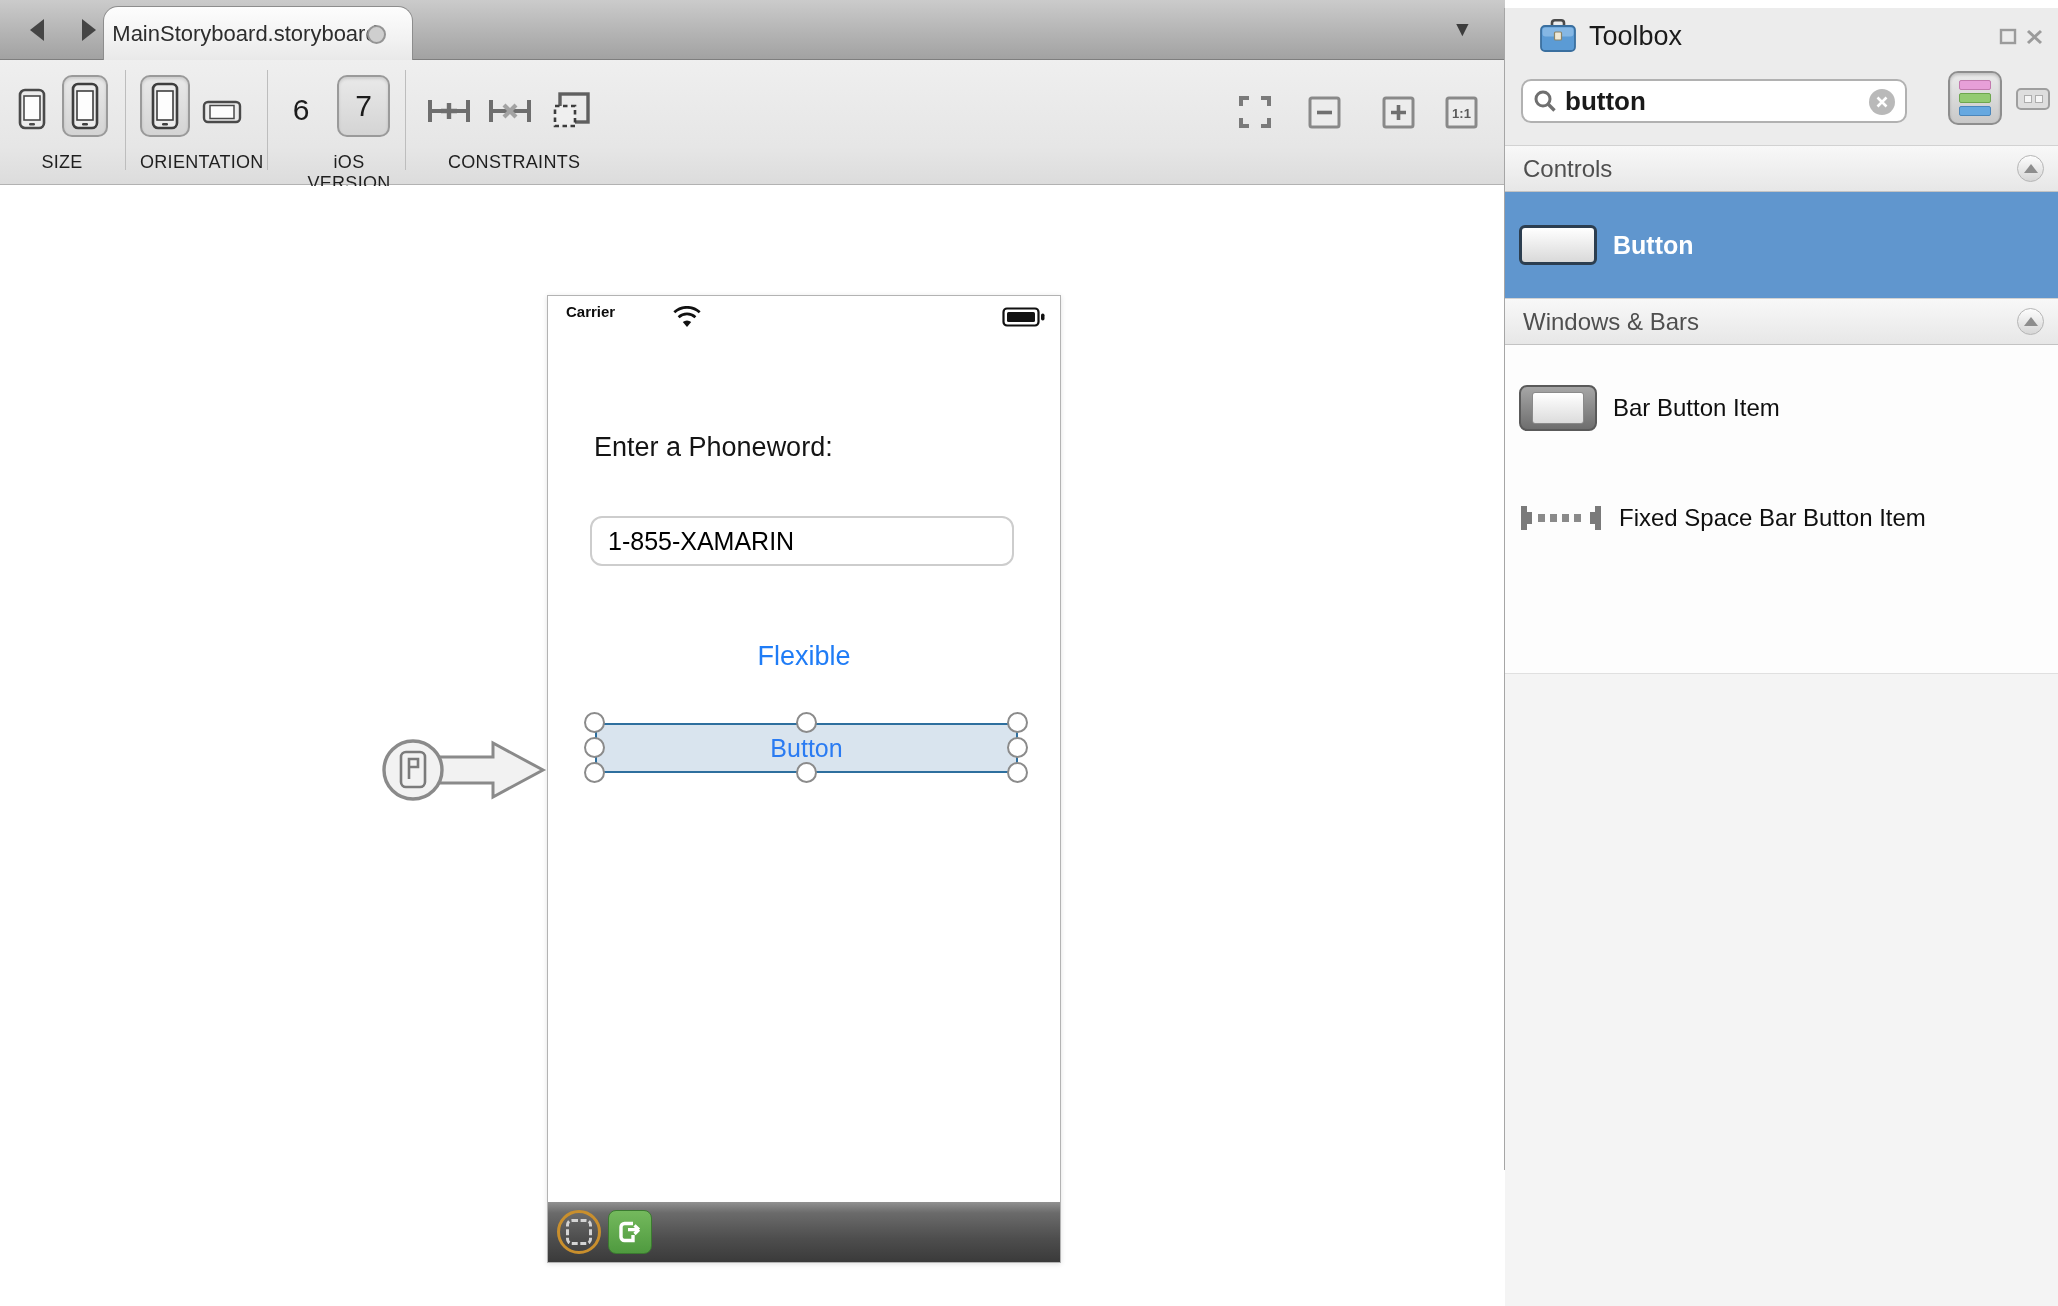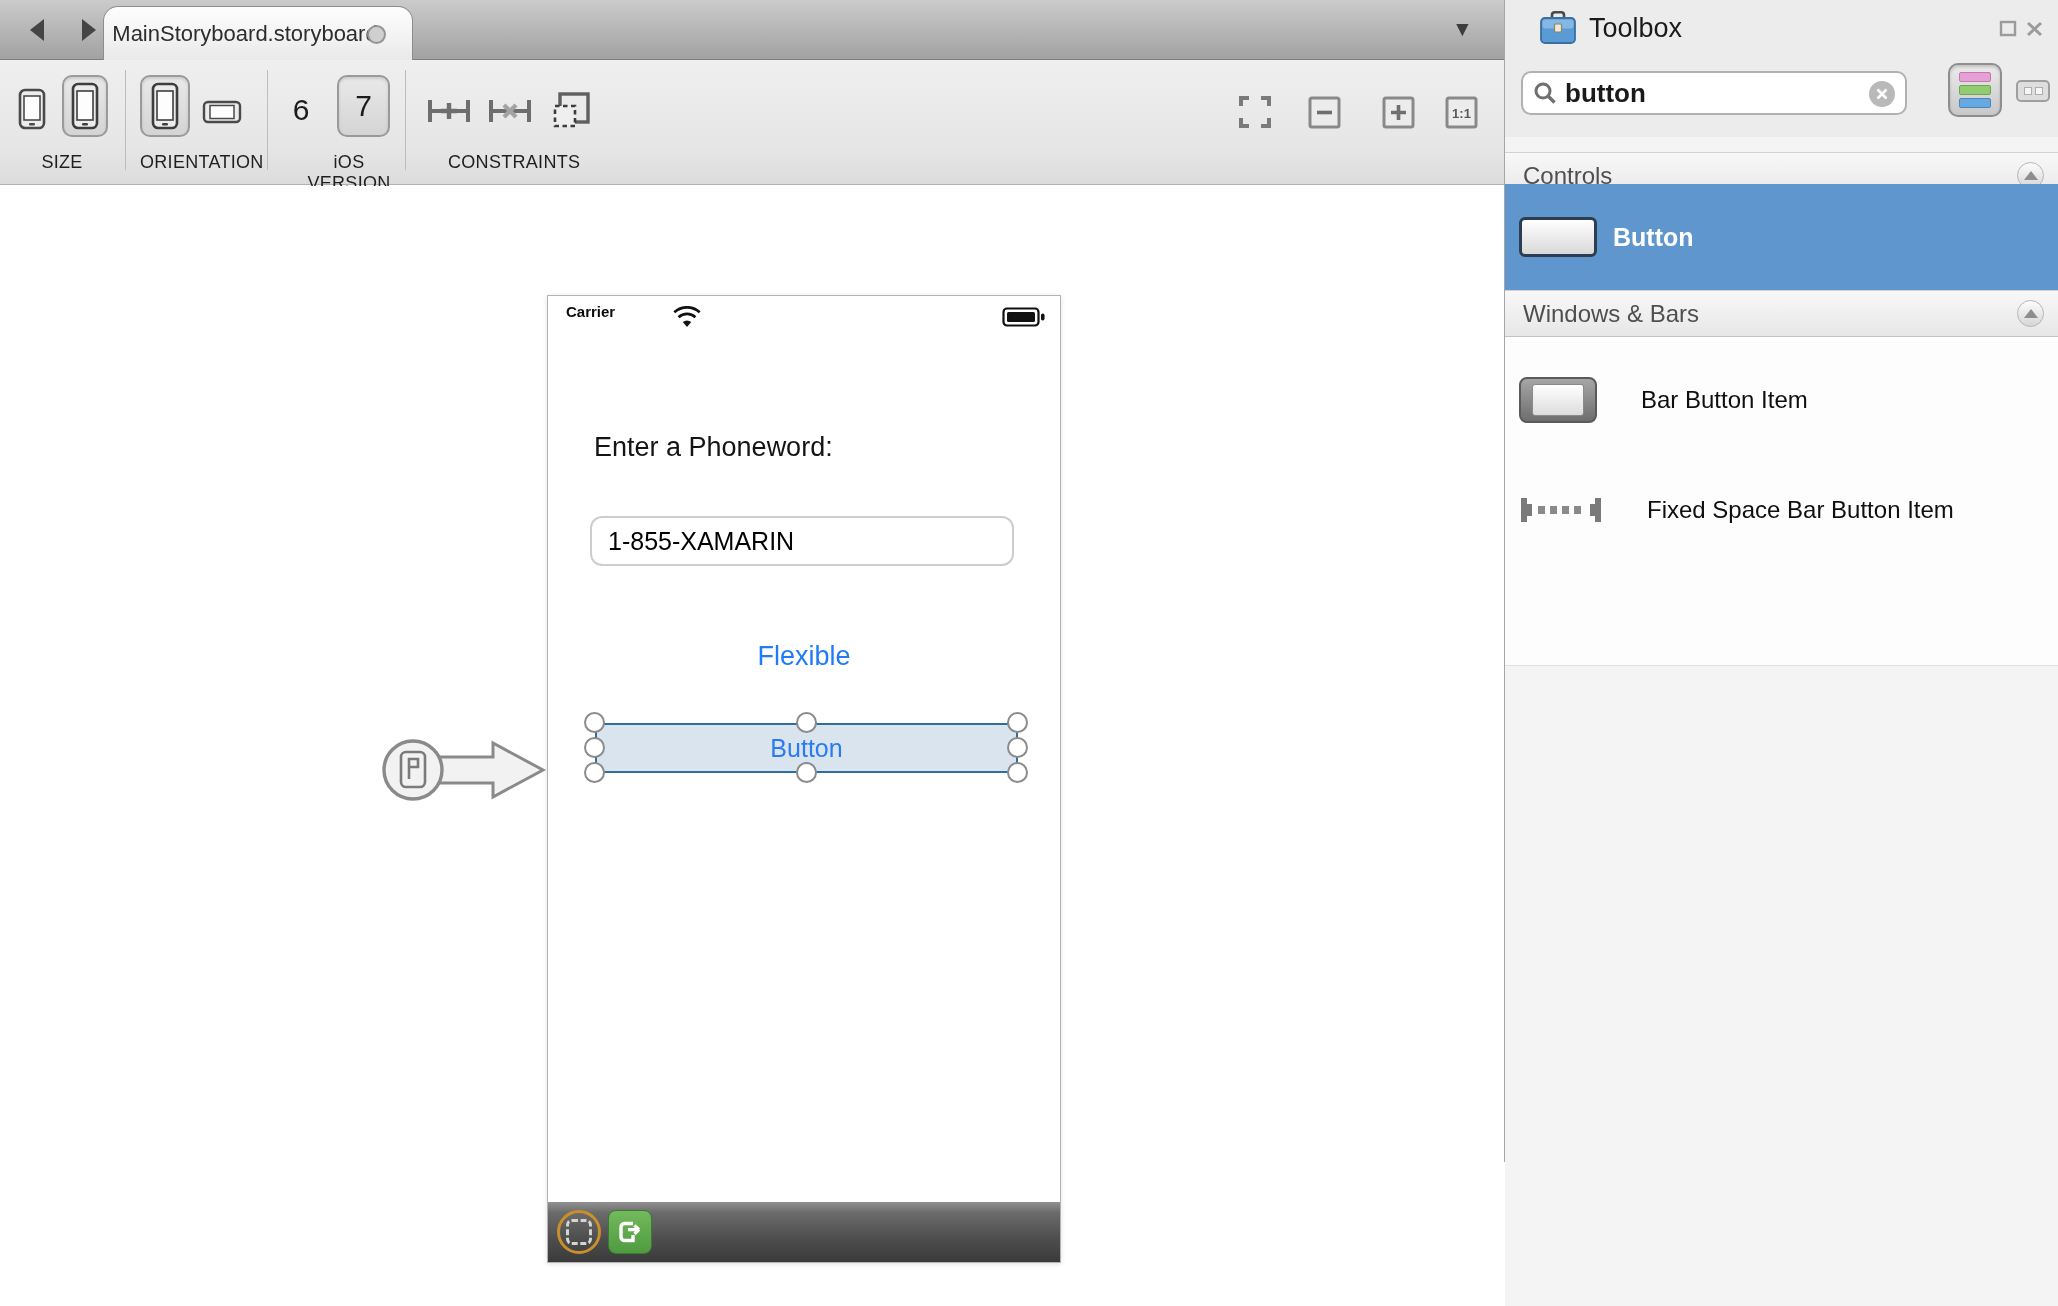--- a/index.html
+++ b/index.html
@@ -55,21 +55,21 @@
   .phone-bottom-bar { position:absolute; left:0; bottom:0; width:512px; height:60px;
     background:linear-gradient(180deg,#919191 0%,#6b6b6b 18%,#4d4d4d 62%,#3a3a3a 100%); }
   .vc-constraint-icon { position:absolute; left:9px; top:8px; width:44px; height:44px; border-radius:50%;
     border:3px solid #c98f2d; display:flex; align-items:center; justify-content:center; cursor:pointer; }
   .vc-constraint-icon .dashed-sq { width:26px; height:26px; border:3px dashed #d4d4d4; border-radius:6px; }
   .vc-exit-icon { position:absolute; left:60px; top:8px; width:44px; height:44px; border-radius:8px;
     background:linear-gradient(180deg,#74b95d 0%,#4f9a3f 100%); border:1px solid #3b7a30;
     display:flex; align-items:center; justify-content:center; cursor:pointer; }
 
   
-  .panel { position:absolute; left:1504px; top:0; width:554px; height:1162px; background:#f4f4f4; border-left:1px solid #a6a6a6; }
+  .panel { position:absolute; left:1504px; top:8px; width:554px; height:1162px; background:#f4f4f4; border-left:1px solid #a6a6a6; }
   .panel-top { position:absolute; left:0; top:0; width:100%; height:137px; background:#ececec; }
   .panel-header { position:absolute; left:0; top:0; width:100%; height:56px; display:flex; align-items:center; }
   .panel-title { font-size:27px; color:#1b1b1b; margin-left:12px; }
   .win-btn { position:absolute; top:20px; cursor:pointer; }
   .search-field { position:absolute; left:16px; top:71px; width:386px; height:44px; background:#fff;
     border:2px solid #b1b1b1; border-radius:10px; display:flex; align-items:center; }
   .search-input { border:none; outline:none; background:transparent; font-family:"Liberation Sans",sans-serif;
     font-size:26px; font-weight:700; color:#1a1a1a; width:300px; margin-left:8px; }
   .search-clear { position:absolute; right:10px; top:8px; width:26px; height:26px; border-radius:50%;
     background:#b9b9b9; display:flex; align-items:center; justify-content:center; cursor:pointer; }
@@ -91,21 +91,21 @@
   .collapse-btn { position:absolute; right:14px; width:27px; height:27px; border-radius:50%;
     background:linear-gradient(180deg,#fdfdfd 0%,#d6d6d6 100%); border:1px solid #b5b5b5;
     display:flex; align-items:center; justify-content:center; cursor:pointer; }
   .collapse-tri { width:0; height:0; border-left:7px solid transparent; border-right:7px solid transparent; border-bottom:9px solid #8d8d8d; }
   .sel-row { position:absolute; left:0; top:184px; width:100%; height:106px; background:#6096ce;
     display:flex; align-items:center; cursor:pointer; }
   .tbx-button-icon { width:78px; height:40px; margin-left:14px; border:3px solid #2c3e50; border-radius:6px;
     background:linear-gradient(180deg,#ffffff 0%,#d9d9d9 100%); }
   .sel-row-label { font-size:25px; font-weight:bold; color:#fff; margin-left:16px; }
   .list-area { position:absolute; left:0; top:337px; width:100%; height:328px; background:#fdfdfd; }
-  .tbx-row { position:absolute; left:0; width:100%; display:flex; align-items:center; cursor:pointer;gap:28px; }
+  .tbx-row { position:absolute; left:0; width:100%; display:flex; align-items:center; cursor:pointer; }
   .tbx-row-label { font-size:24px; color:#0f0f0f; margin-left:16px; }
   .barbtn-icon { width:78px; height:46px; margin-left:14px; border:2px solid #5a5a5a; border-radius:8px;
     background:linear-gradient(180deg,#a6a6a6 0%,#6e6e6e 100%);
     display:flex; align-items:center; justify-content:center; }
   .barbtn-icon .inner { width:52px; height:32px; border-radius:3px; border:1px solid #8a8a8a;
     background:linear-gradient(180deg,#ffffff 0%,#dcdcdc 100%); }
   .space-icon { margin-left:14px; width:84px; display:flex; align-items:center; justify-content:center; }
   .panel-rest { position:absolute; left:0; top:665px; width:100%; height:641px; background:#f4f4f4; border-top:1px solid #e0e0e0; }
 </style>
 </head>
@@ -304,21 +304,21 @@
         <span class="vb-bar vb-pink"></span>
         <span class="vb-bar vb-green"></span>
         <span class="vb-bar vb-blue"></span>
       </div>
       <div class="view-btn2">
         <span class="sq"></span>
         <span class="sq"></span>
       </div>
     </div>
 
-    <div class="section-header" style="top:137px;margin-top:15px;">
+    <div class="section-header" style="top:137px;">
       <span class="section-title">Controls</span>
       <span class="collapse-btn">
           <span class="collapse-tri"></span>
         </span>
     </div>
     <div class="sel-row">
       <span class="tbx-button-icon"></span>
       <span class="sel-row-label">Button</span>
     </div>
 

